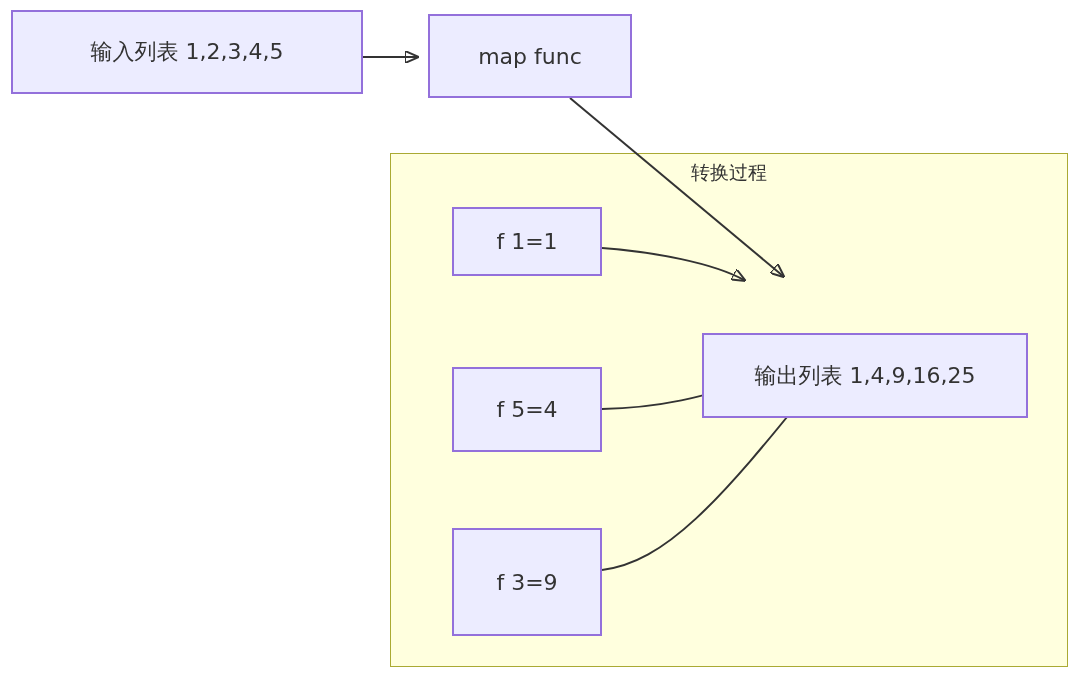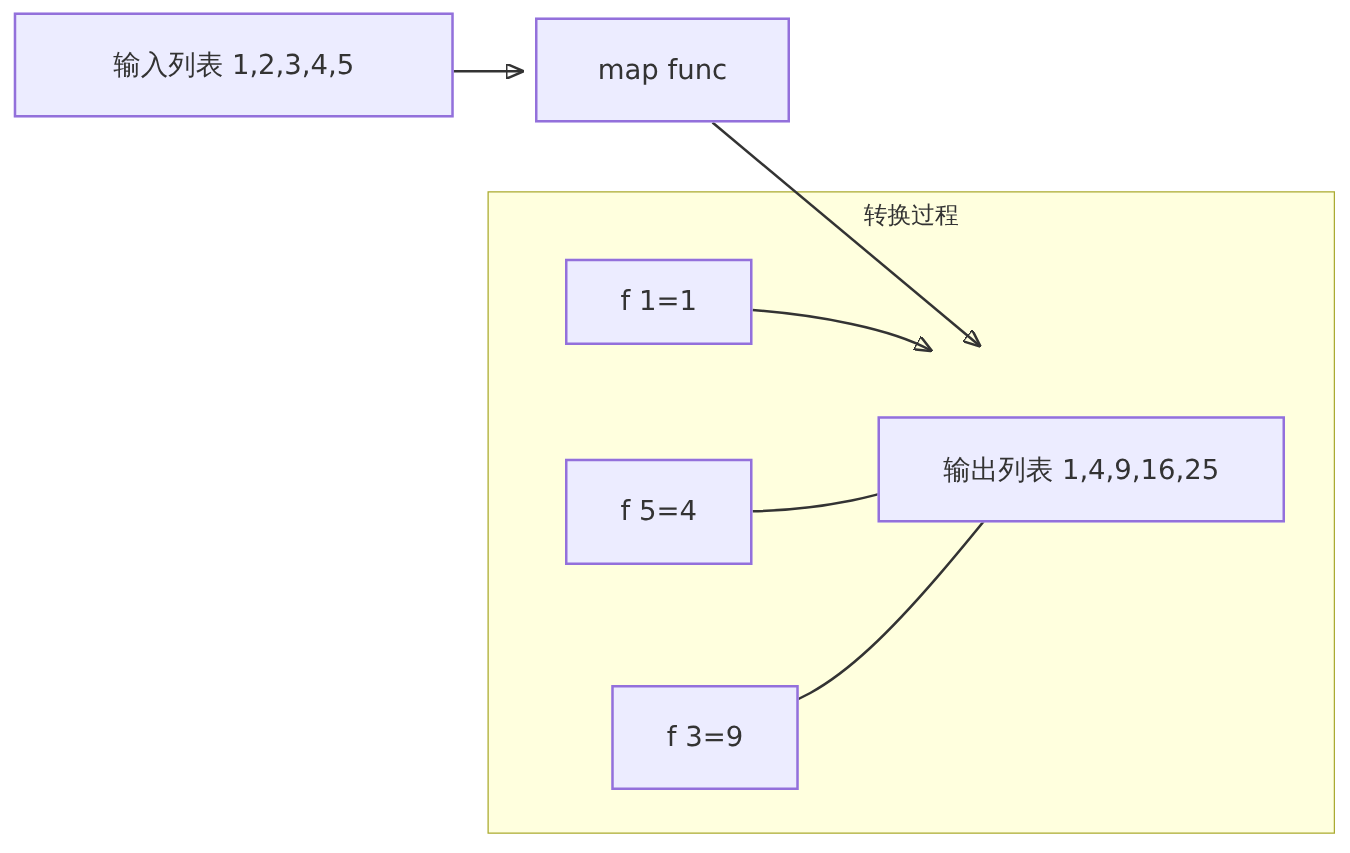--- a/index.html
+++ b/index.html
@@ -45,21 +45,21 @@
     border: 2px solid #9370DB;
     box-sizing: border-box;
     font-size: 22px;
     color: #333333;
     white-space: pre;
   }
   #node-input   { left: 11px;  top: 10px;  width: 352px; height: 84px; }
   #node-mapfunc { left: 428px; top: 14px;  width: 204px; height: 84px; }
   #node-f1      { left: 452px; top: 207px; width: 150px; height: 69px; text-align: right; }
   #node-f2      { left: 452px; top: 367px; width: 150px; height: 85px; }
-  #node-f3      { left: 452px; top: 548px; width: 150px; height: 84px; margin-left: 37px; }
+  #node-f3      { left: 452px; top: 528px; width: 150px; height: 108px; }
   #node-output  { left: 702px; top: 287px; width: 326px; height: 85px; margin-top: 46px; }
   svg.edges {
     position: absolute;
     left: 0;
     top: 0;
     pointer-events: none;
   }
   svg.edges path {
     fill: none;
     stroke: #333333;

